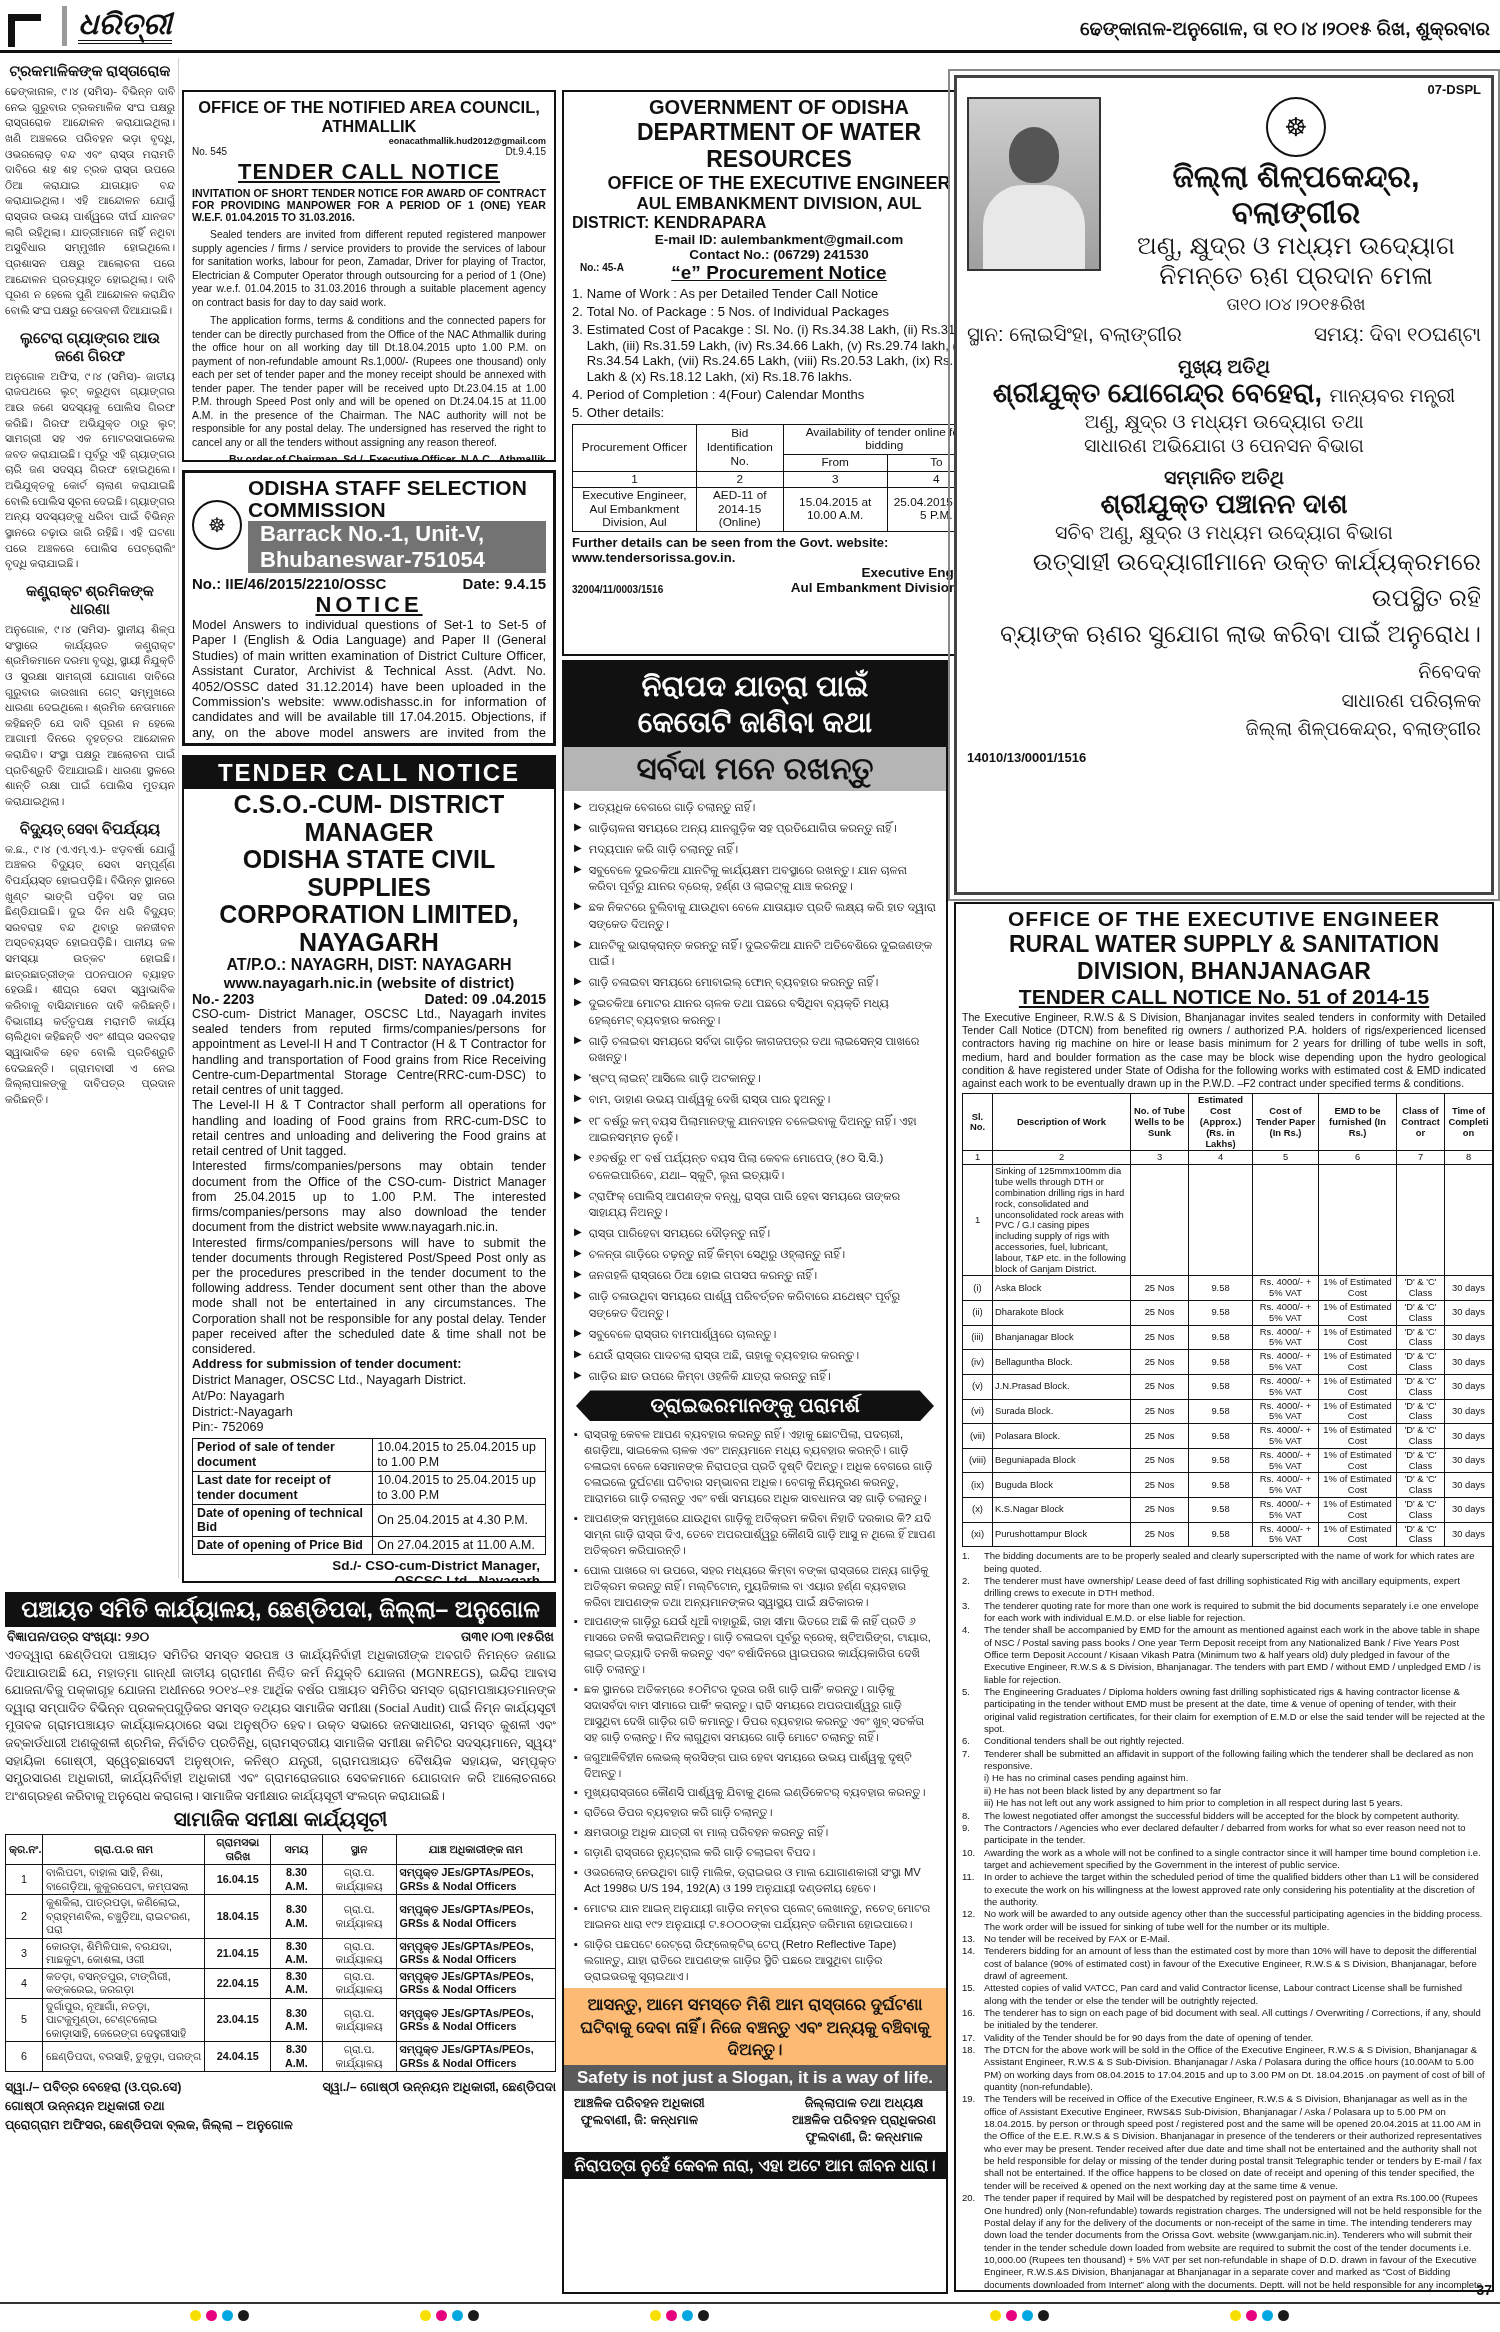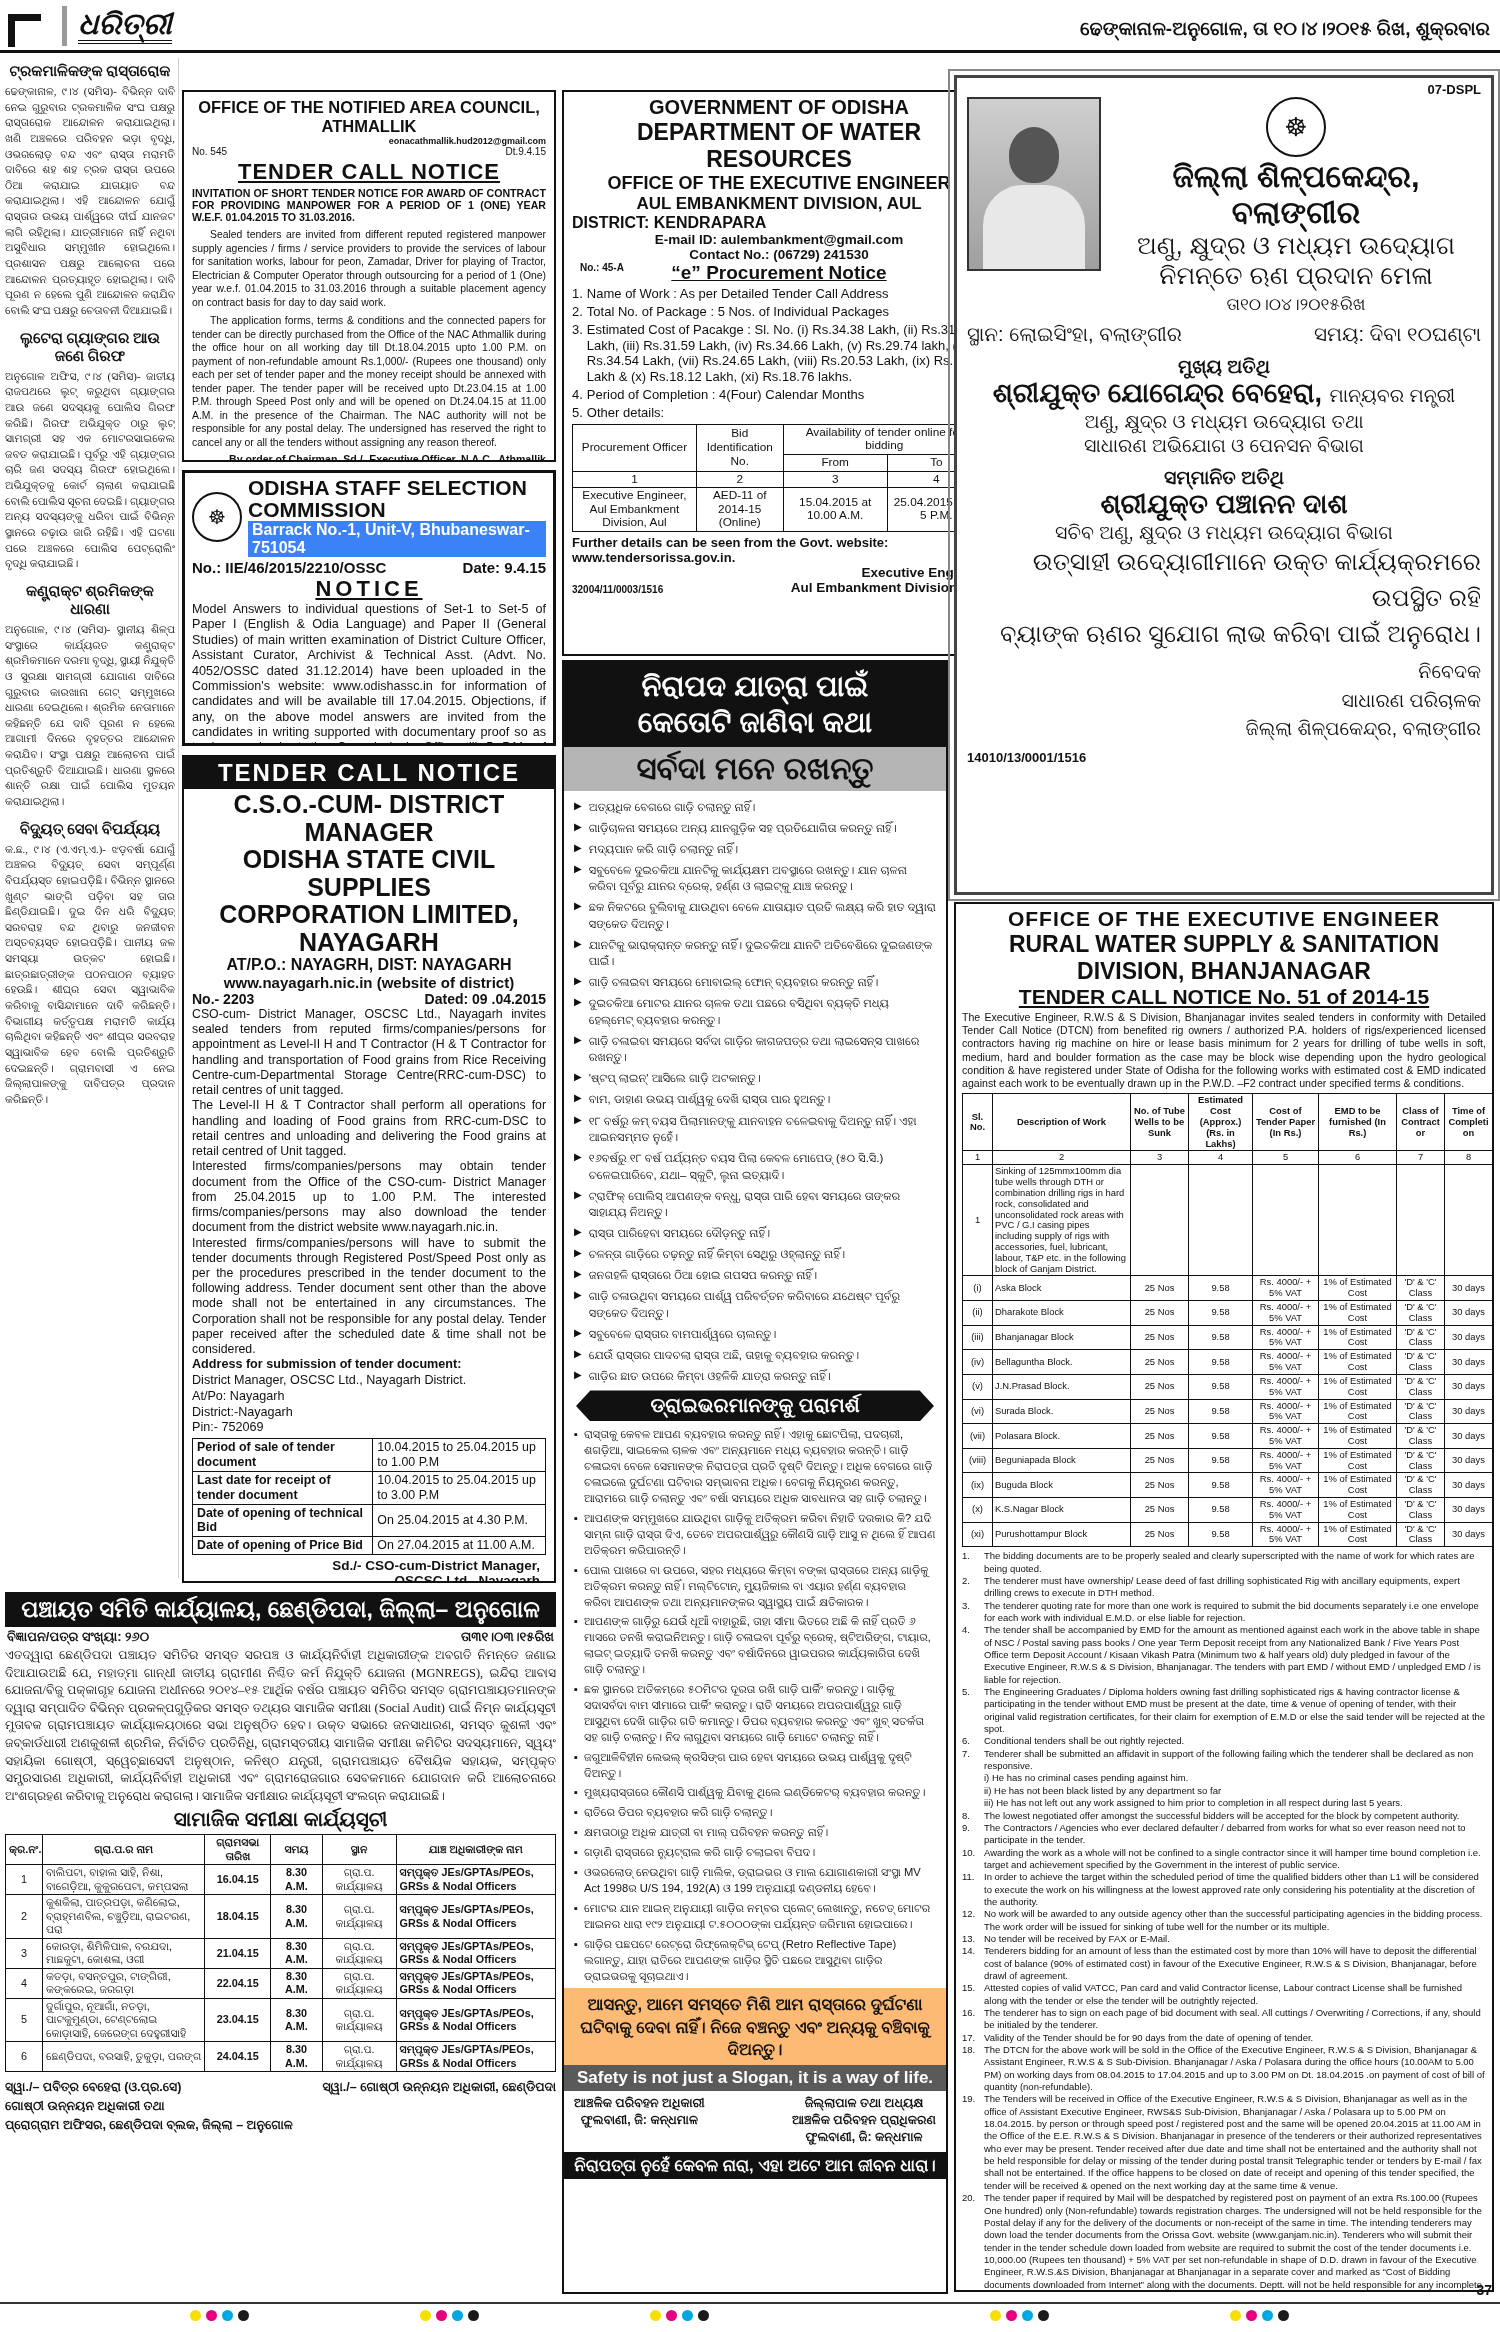--- a/index.html
+++ b/index.html
@@ -25,21 +25,21 @@
   .nac-meta{display:flex;justify-content:space-between;font-size:10px;}
   .nac-title{font-size:22px;font-weight:bold;text-align:center;text-decoration:underline;letter-spacing:1px;margin:2px 0;}
   .nac-sub{font-size:10.6px;font-weight:bold;text-align:justify;}
   .nac-p{font-size:10.4px;text-align:justify;line-height:1.3;margin-top:5px;text-indent:18px;}
   .nac-sig{font-size:10.6px;font-weight:bold;text-align:right;margin-top:4px;}
   
   .ossc{left:182px;top:470px;width:374px;height:276px;border-width:3px;padding:4px 7px;}
   .ossc-head{display:flex;align-items:center;gap:6px;}
   .emblem{width:46px;height:46px;border:2.5px solid #111;border-radius:50%;display:flex;align-items:center;justify-content:center;font-size:20px;flex:0 0 auto;}
   .ossc-org1{font-size:21px;font-weight:bold;line-height:1.05;}
-  .ossc-org2{font-size:16px;font-weight:bold;background:#3b82f6;color:#fff;padding:0 4px;display:inline-block;}
+  .ossc-org2{font-size:22px;font-weight:bold;background:#737373;color:#fff;padding:0 12px;display:inline-block;}
   .ossc-meta{display:flex;justify-content:space-between;font-size:15px;font-weight:bold;margin-top:2px;}
   .ossc-title{font-size:22px;font-weight:bold;text-align:center;text-decoration:underline;letter-spacing:4px;}
   .ossc-body{font-size:12.6px;line-height:1.22;text-align:justify;}
   
   .cso{left:182px;top:755px;width:374px;height:828px;padding:0;}
   .cso-banner{background:#111;color:#fff;font-size:24px;font-weight:bold;text-align:center;letter-spacing:2px;padding:2px 0;}
   .cso-inner{padding:2px 8px;}
   .cso-h1{font-size:25px;font-weight:bold;text-align:center;line-height:1.1;}
   .cso-h2{font-size:16px;font-weight:bold;text-align:center;}
   .cso-h3{font-size:15px;font-weight:bold;text-align:center;}
@@ -246,21 +246,21 @@
     <div class="aul-o5">DISTRICT: KENDRAPARA</div>
     <div class="aul-c">E-mail ID: aulembankment@gmail.com</div>
     <div class="aul-c">Contact No.: (06729) 241530</div>
     <div style="position:relative;">
       <span class="aul-no">No.: 45-A</span>
       <div class="aul-title">“e” Procurement Notice</div>
     </div>
     <div id="aul-items">
         <div class="aul-li">
           <span>1.</span>
-          <span>Name of Work : As per Detailed Tender Call Address</span>
+          <span>Name of Work : As per Detailed Tender Call Notice</span>
         </div>
         <div class="aul-li">
           <span>2.</span>
           <span>Total No. of Package : 5 Nos. of Individual Packages</span>
         </div>
         <div class="aul-li">
           <span>3.</span>
           <span>Estimated Cost of Pacakge : Sl. No. (i) Rs.34.38 Lakh, (ii) Rs.31.00 Lakh, (iii) Rs.31.59 Lakh, (iv) Rs.34.66 Lakh, (v) Rs.29.74 lakh, (vi) Rs.34.54 Lakh, (vii) Rs.24.65 Lakh, (viii) Rs.20.53 Lakh, (ix) Rs.19.76 Lakh &amp; (x) Rs.18.12 Lakh, (xi) Rs.18.76 lakhs.</span>
         </div>
         <div class="aul-li">

